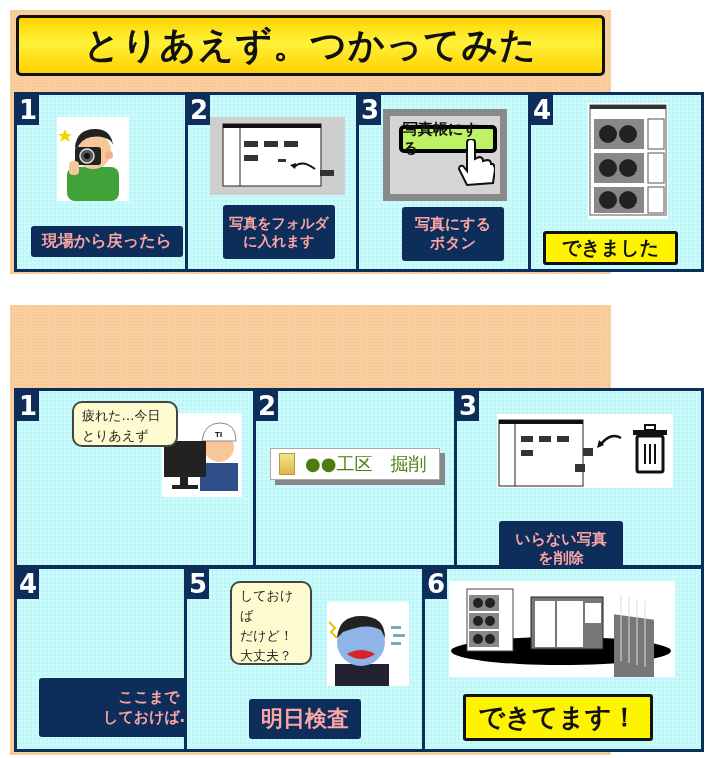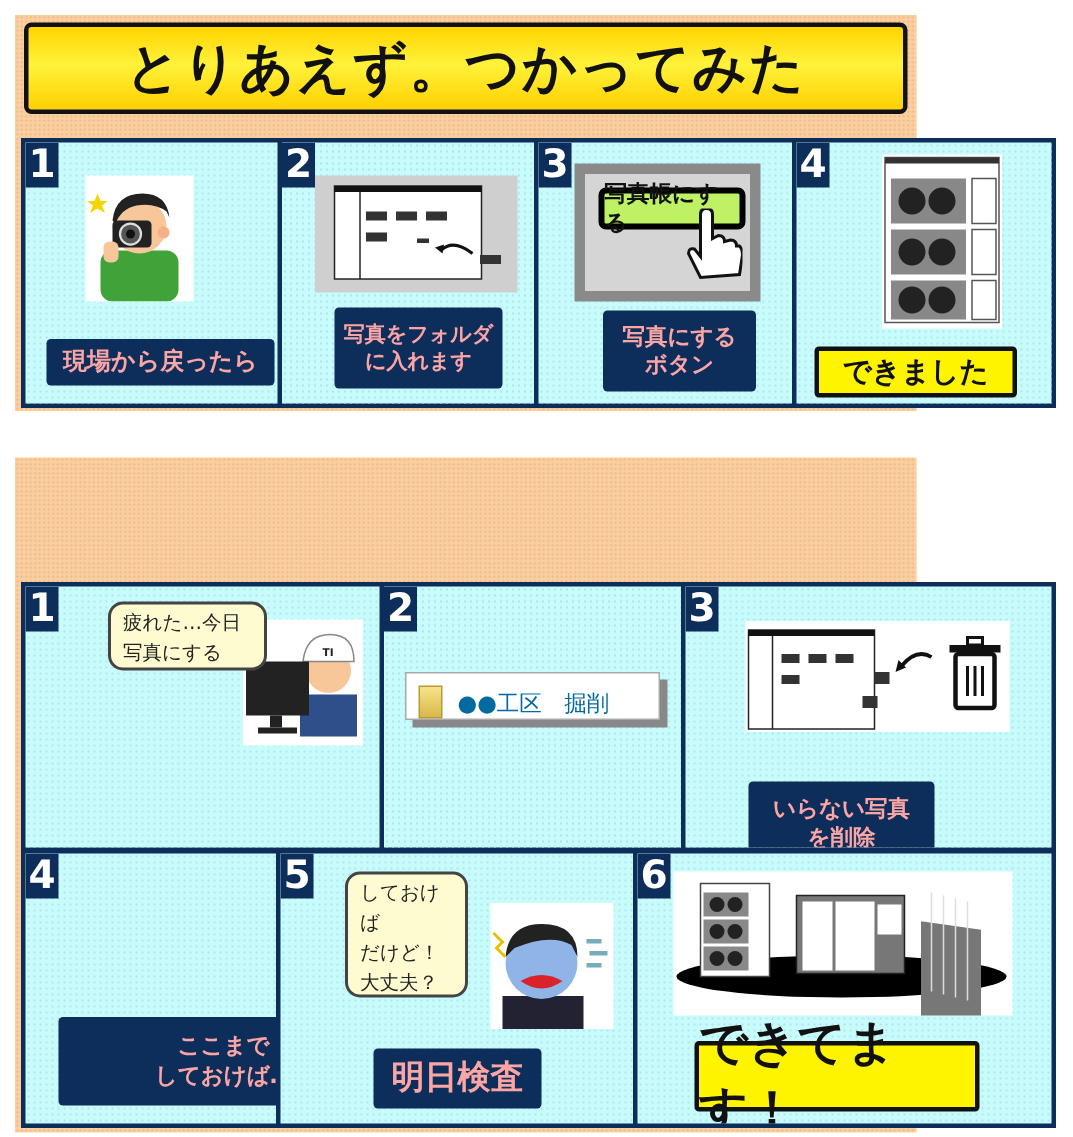--- a/index.html
+++ b/index.html
@@ -20,21 +20,21 @@
   .num{position:absolute;left:0;top:0;background:#0d2d5a;color:#fff;font-weight:bold;font-size:26px;
     width:22px;height:30px;line-height:30px;text-align:center;font-family:"DejaVu Sans",sans-serif;}
   .cap{position:absolute;background:#0d2d5a;color:#fca5a5;font-weight:bold;text-align:center;border-radius:3px;
     display:flex;align-items:center;justify-content:center;line-height:1.3;white-space:pre-line;}
   .cap-yellow{position:absolute;background:#fff400;color:#111;font-weight:bold;border:3px solid #111;border-radius:3px;
     display:flex;align-items:center;justify-content:center;box-sizing:border-box;}
   .illus{position:absolute;}
   .bubble{position:absolute;background:#fffbd0;border:2px solid #444;border-radius:10px;color:#222;font-size:13px;
     line-height:1.55;padding:3px 8px;box-sizing:border-box;white-space:pre-line;}
   .folderbar{position:absolute;background:#fff;border:1px solid #aaa;box-shadow:5px 5px 0 #888;
-    display:flex;align-items:flex-end;font-size:15px;color:#0369a1;}
+    display:flex;align-items:center;font-size:18px;color:#4d7c0f;}
 </style>
 </head>
 <body>
 
 <div id="sec1" class="section">
   <div class="banner">
     <span>とりあえず。つかってみた</span>
   </div>
   <div class="grid" style="left:4px;top:82px;width:690px;height:180px;">
 
@@ -129,21 +129,21 @@
           <rect x="38" y="50" width="38" height="28" fill="#2f4f8a"></rect>
           <circle cx="57" cy="34" r="15" fill="#f7c79a"></circle>
           <path d="M40 28 Q42 10 58 10 Q74 10 74 28Z" fill="#fff" stroke="#888"></path>
           <text x="53" y="24" font-size="7" font-weight="bold" fill="#222">TI</text>
           <rect x="2" y="28" width="42" height="36" fill="#222"></rect>
           <rect x="18" y="64" width="8" height="8" fill="#222"></rect>
           <rect x="10" y="72" width="26" height="4" fill="#222"></rect>
         </svg>
       </div>
       <div class="bubble" style="left:55px;top:10px;width:106px;height:46px;">疲れた…今日
-写真にする</div>
+とりあえず</div>
     </div>
 
     <div class="panel" style="left:242px;top:3px;width:198px;height:174px;">
       <div class="num">2</div>
       <div class="folderbar" style="left:14px;top:57px;width:168px;height:30px;">
         <span style="display:inline-block;width:14px;height:20px;margin:0 10px 0 8px;background:linear-gradient(#f5e48a,#d8b84a);border:1px solid #b99a3a;"></span>
         <span>●●工区　掘削</span>
       </div>
     </div>
 
@@ -231,16 +231,16 @@
           <rect x="136" y="22" width="16" height="20" fill="#fff"></rect>
           <rect x="165" y="10" width="40" height="70" fill="#777" transform="skewY(8)"></rect>
           <g stroke="#ddd">
               <line x1="172" y1="14" x2="172" y2="80"></line>
               <line x1="180" y1="16" x2="180" y2="82"></line>
               <line x1="188" y1="18" x2="188" y2="84"></line>
               <line x1="196" y1="20" x2="196" y2="86"></line>
             </g>
         </svg>
       </div>
-      <div class="cap-yellow" style="left:38px;top:125px;width:190px;height:47px;font-size:32px;">できてます！</div>
+      <div class="cap-yellow" style="left:38px;top:125px;width:190px;height:47px;font-size:26px;">できてます！</div>
     </div>
   </div>
 </div>
 
 </body></html>

